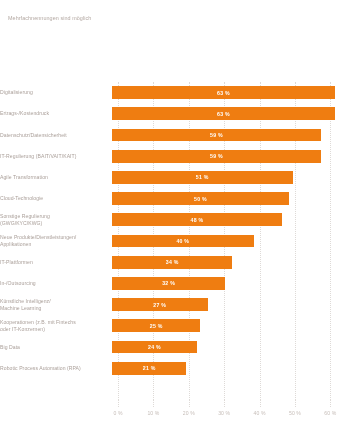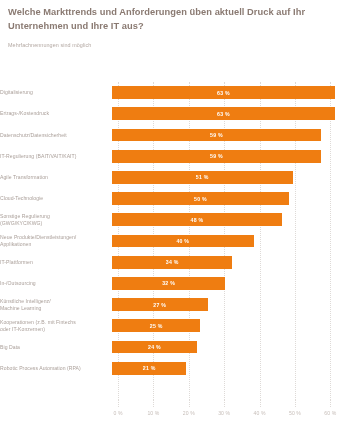--- a/index.html
+++ b/index.html
@@ -136,21 +136,20 @@
     height: 7px;
     width: 0;
     border-left: 1px dotted #dedad7;
   }
 </style>
 </head>
 <body>
 
 <div class="page">
 
-  <div class="title">Welche Markttrends und Anforderungen üben aktuell Druck auf Ihr Unternehmen und Ihre IT aus?</div>
   <div class="subtitle">Mehrfachnennungen sind möglich</div>
 
   <div class="chart">
     <div class="plot">
       <div class="gridlines" id="gridlines">
           <div class="gridline" style="left: 0px;"></div>
           <div class="gridline" style="left: 35.3968px;"></div>
           <div class="gridline" style="left: 70.7937px;"></div>
           <div class="gridline" style="left: 106.19px;"></div>
           <div class="gridline" style="left: 141.587px;"></div>

